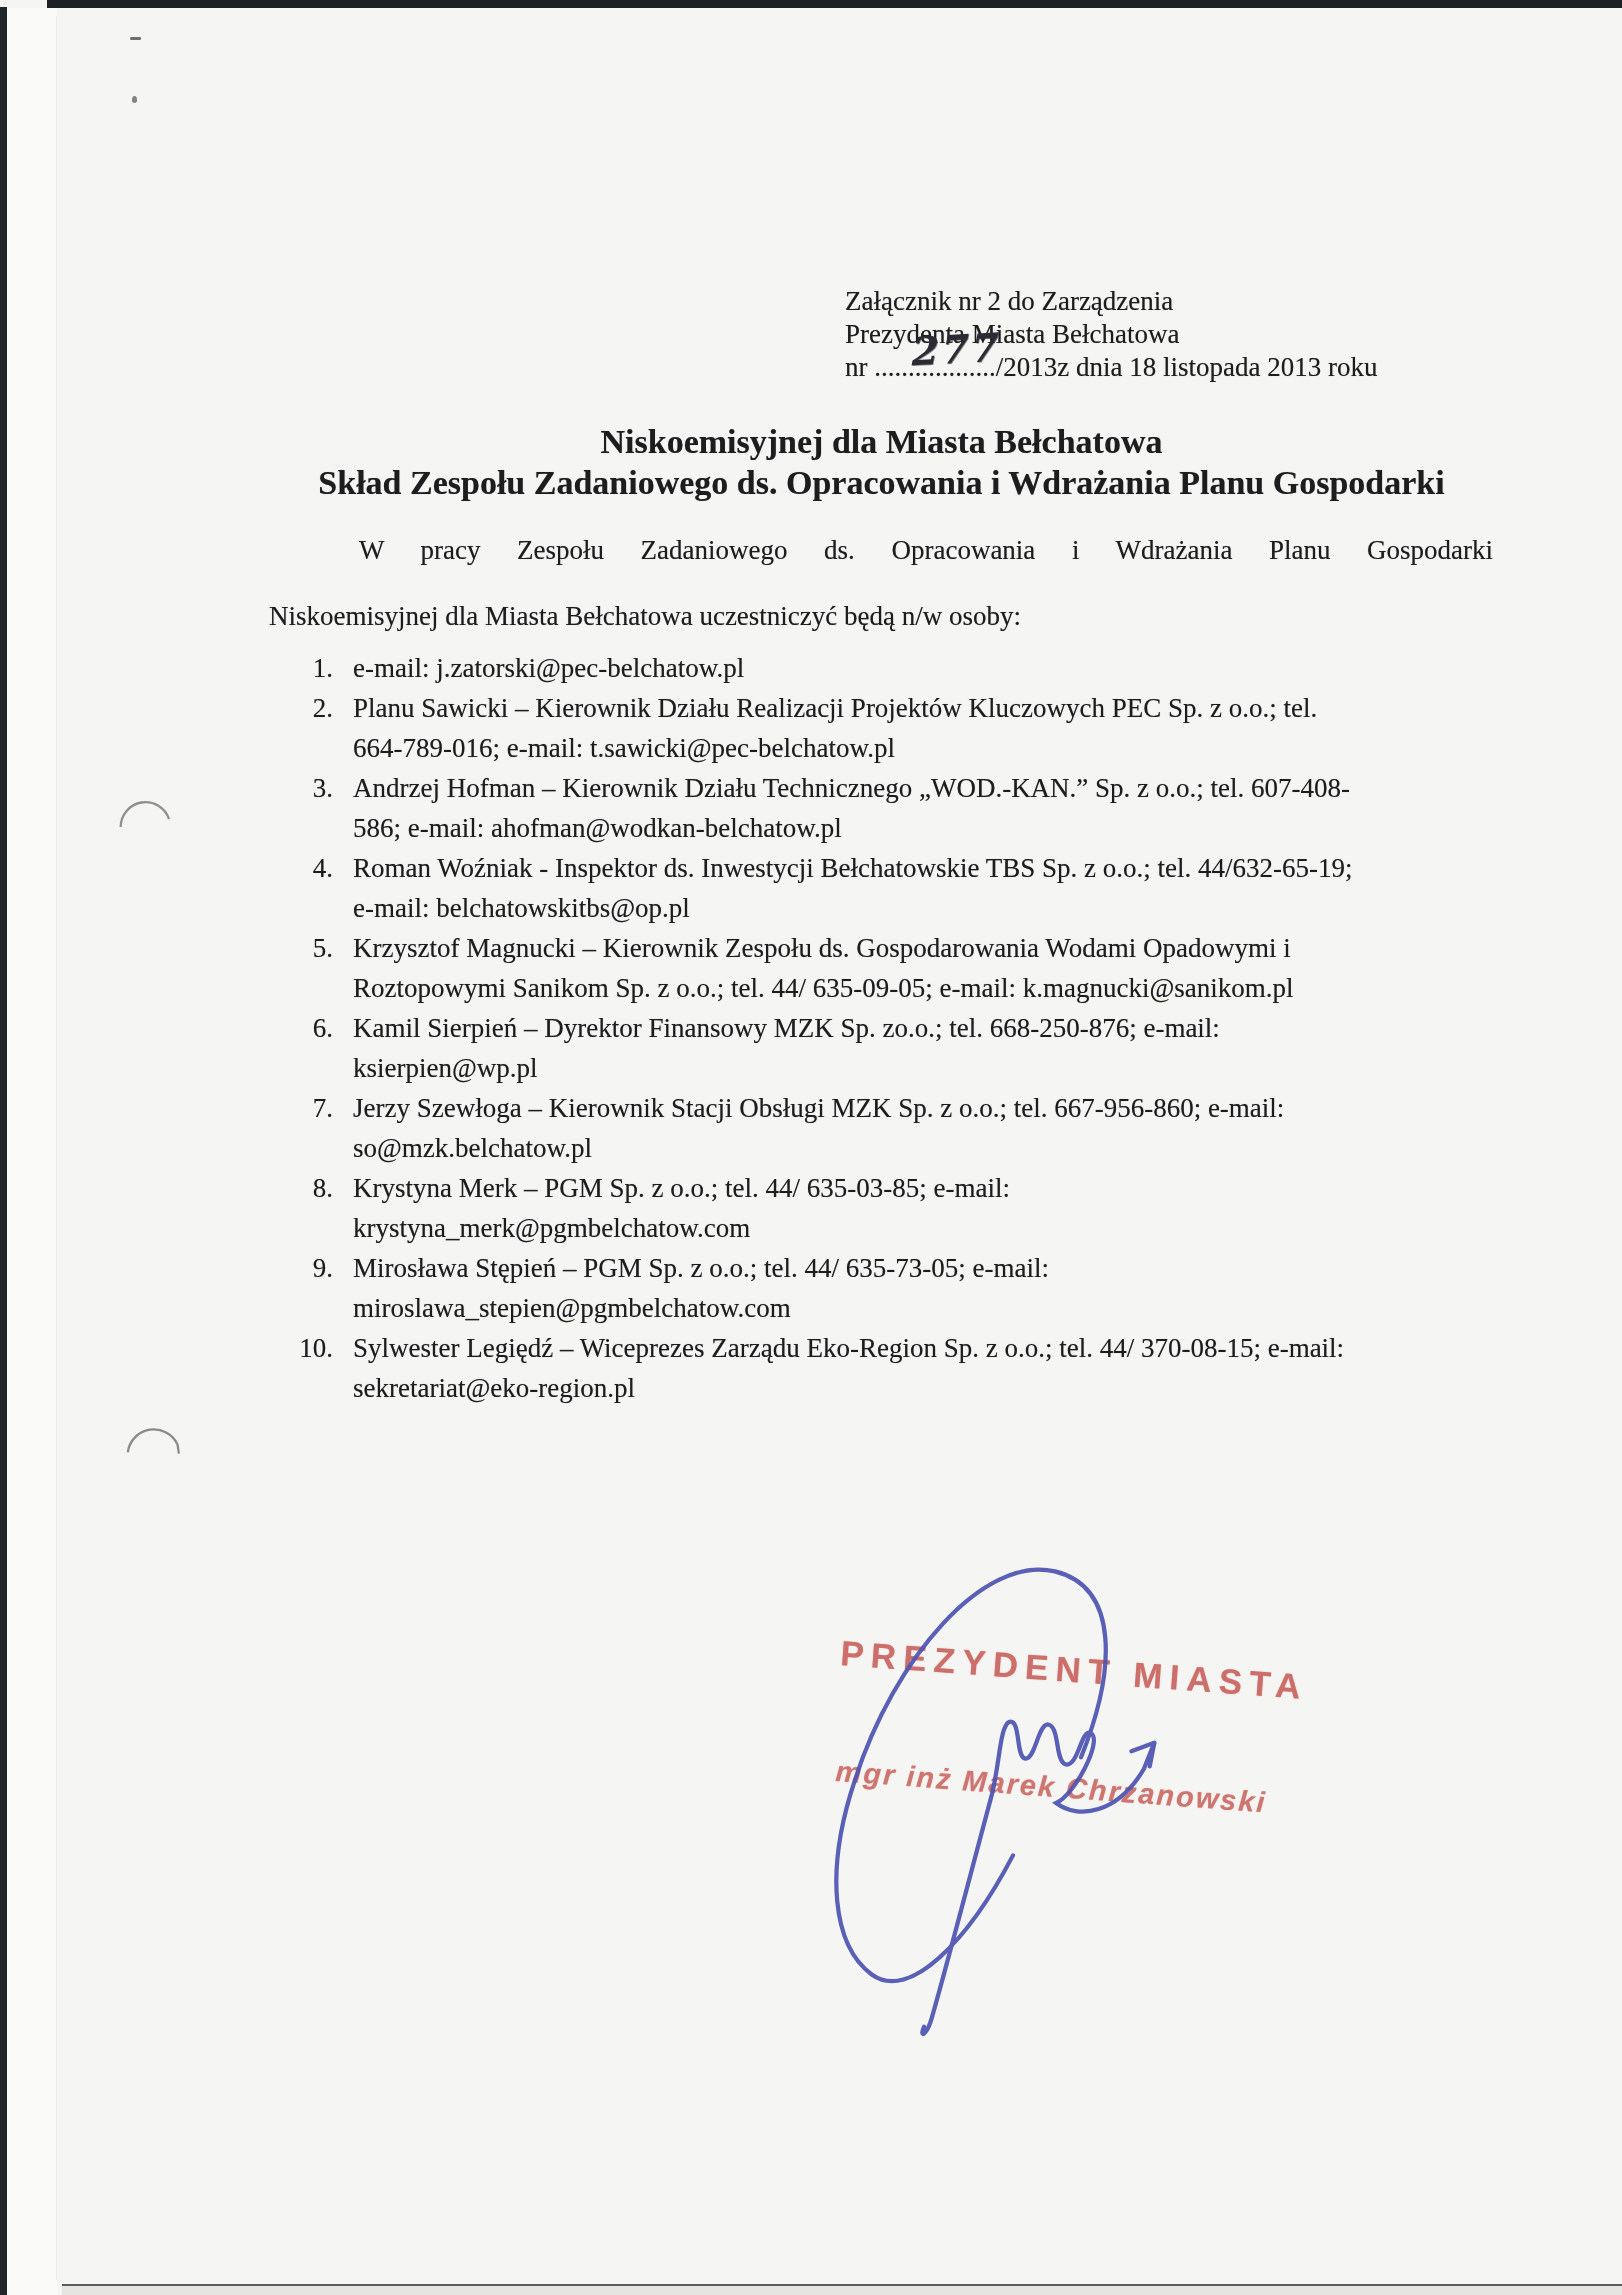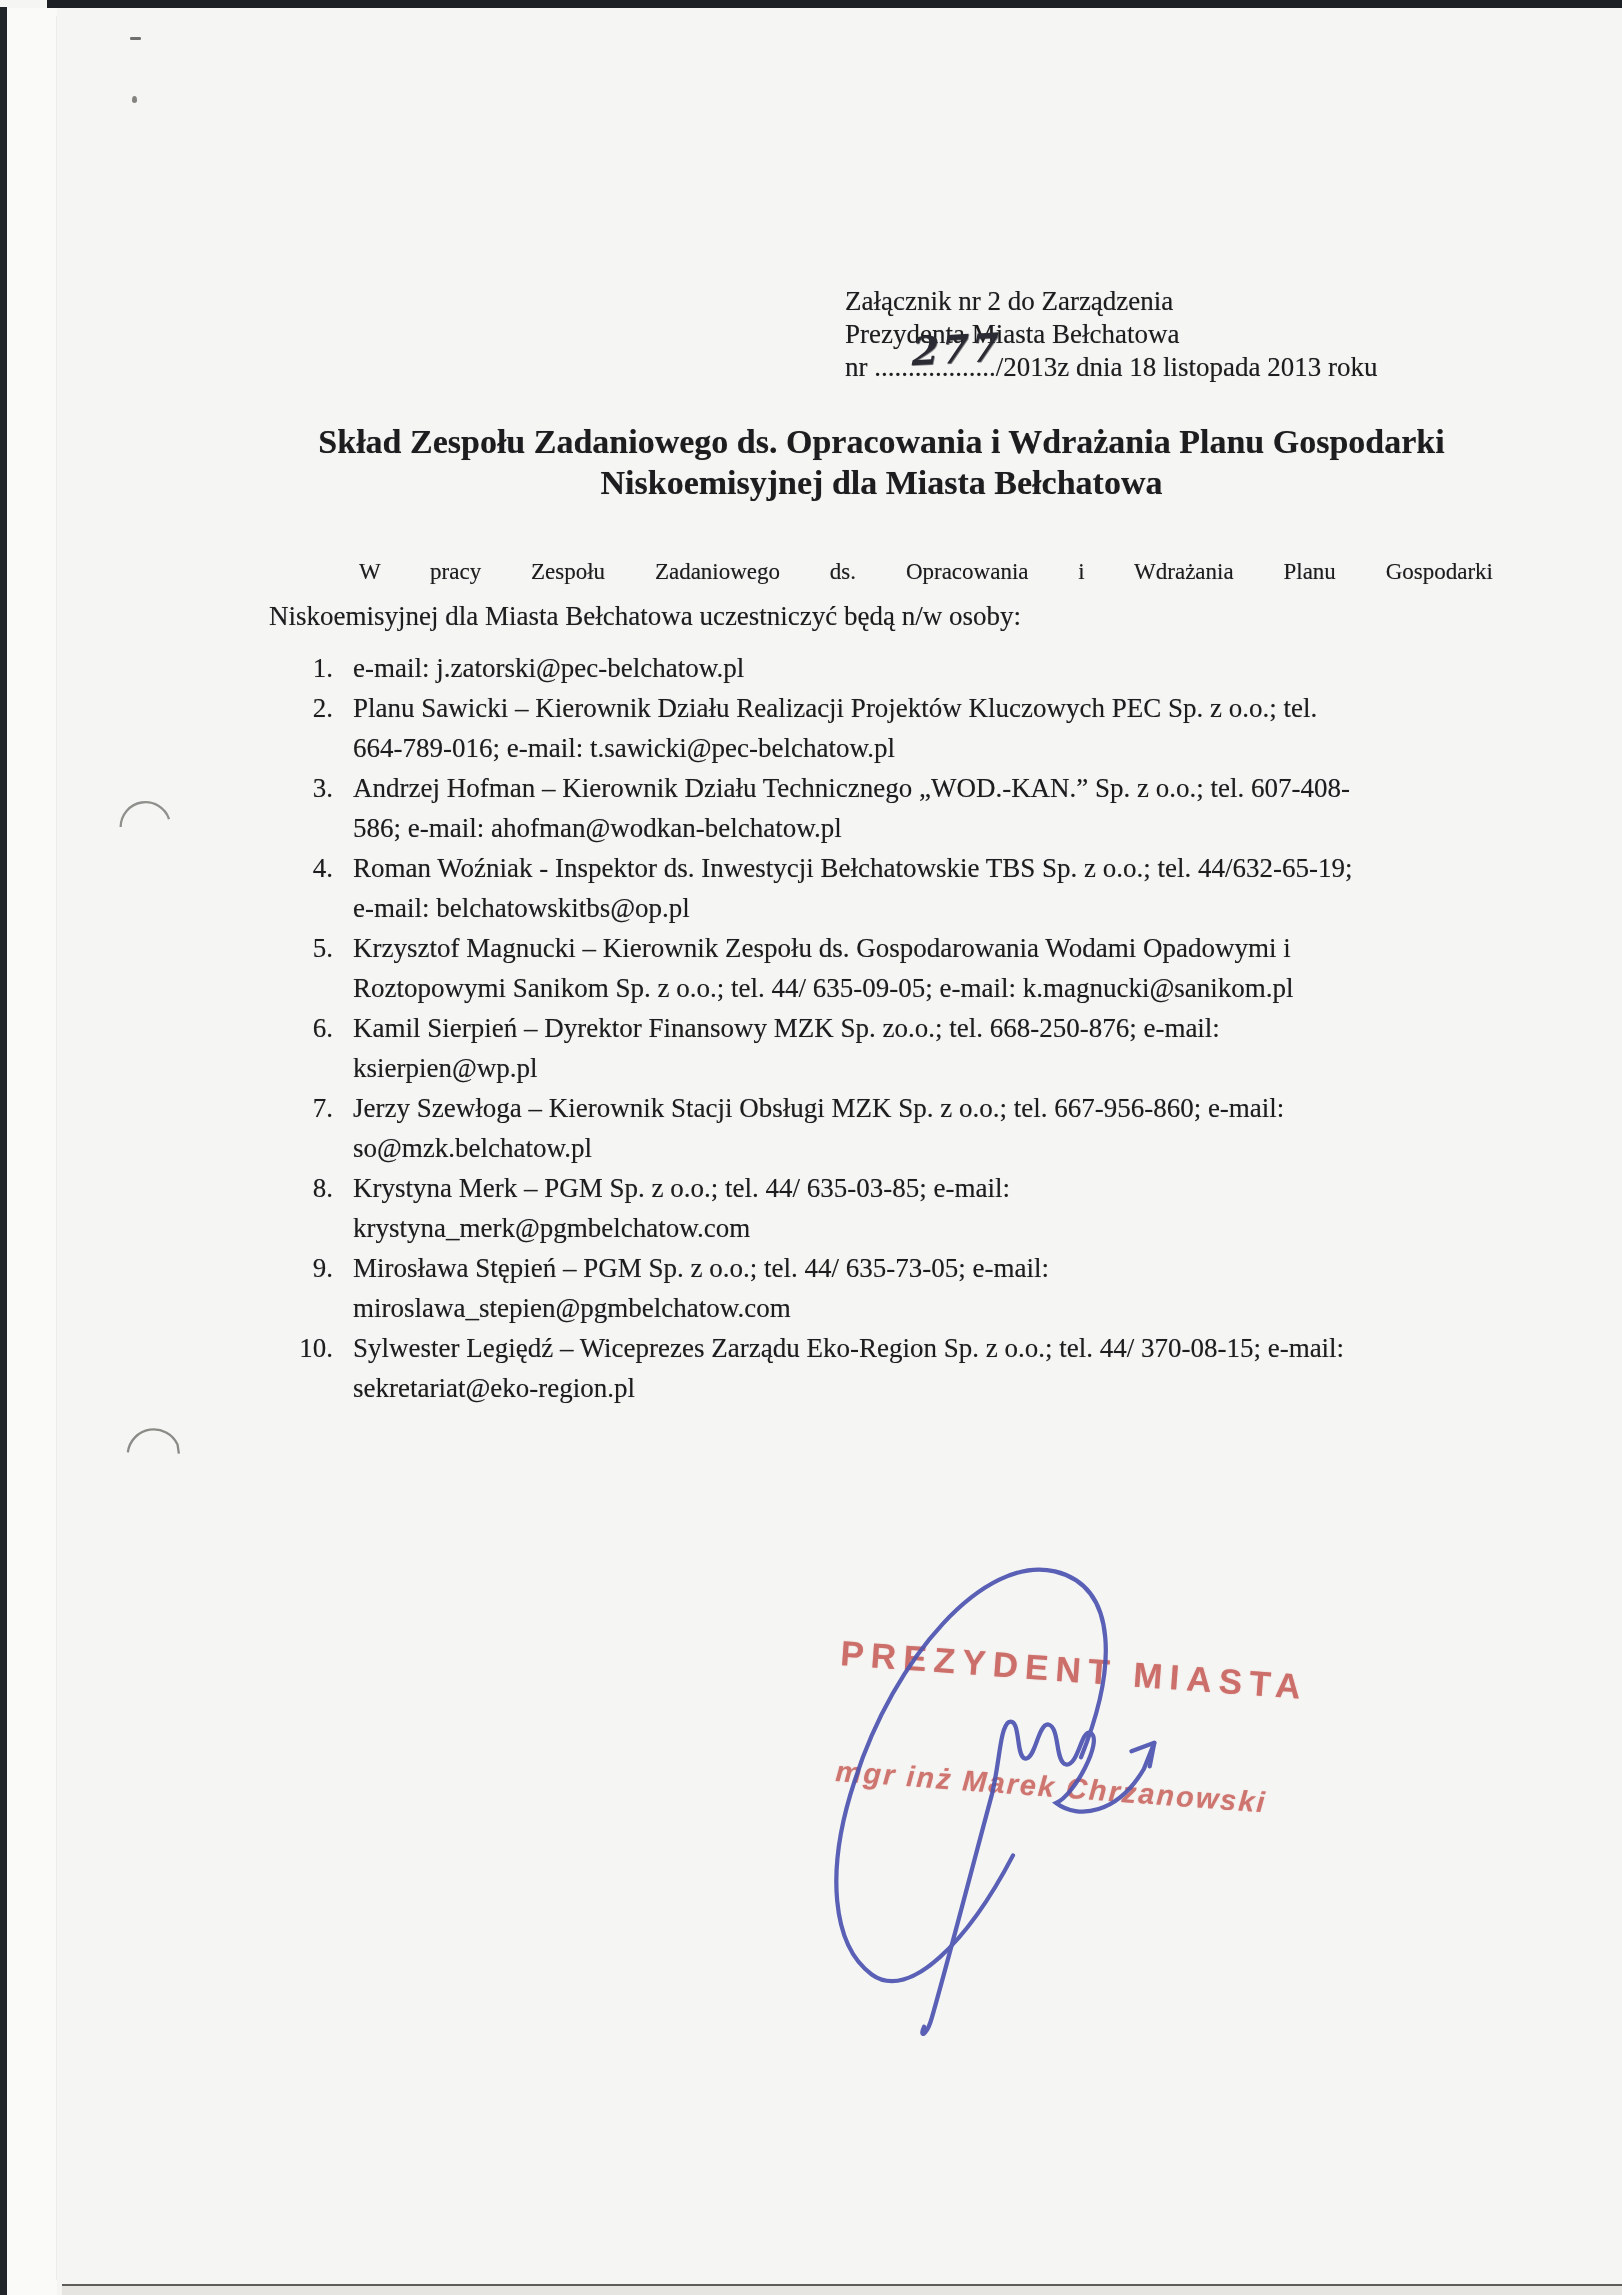--- a/index.html
+++ b/index.html
@@ -32,21 +32,21 @@
     font-size:39px;color:#2b2b33;
     transform:rotate(-3deg) skewX(-4deg);
     letter-spacing:2.6px;
     text-shadow:0.7px 0.7px 0 rgba(43,43,51,0.55);
   }
 
   
   .title-block{position:absolute;left:175px;top:421px;width:1413px;text-align:center;font-weight:bold;font-size:34px;line-height:41px;}
 
   
-  .intro-line1{position:absolute;left:258px;top:559px;width:1235px;font-size:23px;
+  .intro-line1{position:absolute;left:258px;top:535px;width:1235px;font-size:27px;
     text-align:justify;text-align-last:justify;text-indent:101px;white-space:normal;}
   .intro-line2{position:absolute;left:269px;top:601px;font-size:27px;white-space:nowrap;}
 
   
   .list-block{position:absolute;left:0;top:648px;width:1623px;font-size:27px;line-height:40px;}
   .list-item{position:relative;}
   .li-num{position:absolute;left:275px;width:58px;text-align:right;}
   .li-line{margin-left:353px;white-space:nowrap;}
 
   
@@ -89,22 +89,22 @@
   </svg>
 
   <div class="header-block scan-text">
     <div>Załącznik nr 2 do Zarządzenia</div>
     <div>Prezydenta Miasta Bełchatowa</div>
     <div><span>nr </span><span>..................</span><span>/2013z dnia 18 listopada 2013 roku</span></div>
     <div class="hw-number">277</div>
   </div>
 
   <div class="title-block scan-text">
+    <div>Niskoemisyjnej dla Miasta Bełchatowa</div>
     <div>Skład Zespołu Zadaniowego ds. Opracowania i Wdrażania Planu Gospodarki</div>
-    <div>Niskoemisyjnej dla Miasta Bełchatowa</div>
   </div>
 
   <div class="intro-line1 scan-text">W pracy Zespołu Zadaniowego ds. Opracowania i Wdrażania Planu Gospodarki</div>
   <div class="intro-line2 scan-text">Niskoemisyjnej dla Miasta Bełchatowa uczestniczyć będą n/w osoby:</div>
 
   <div class="list-block scan-text" id="list-container">
       <div class="list-item">
         <span class="li-num">1.</span>
         <div class="li-line">e-mail: j.zatorski@pec-belchatow.pl</div>
       </div>

